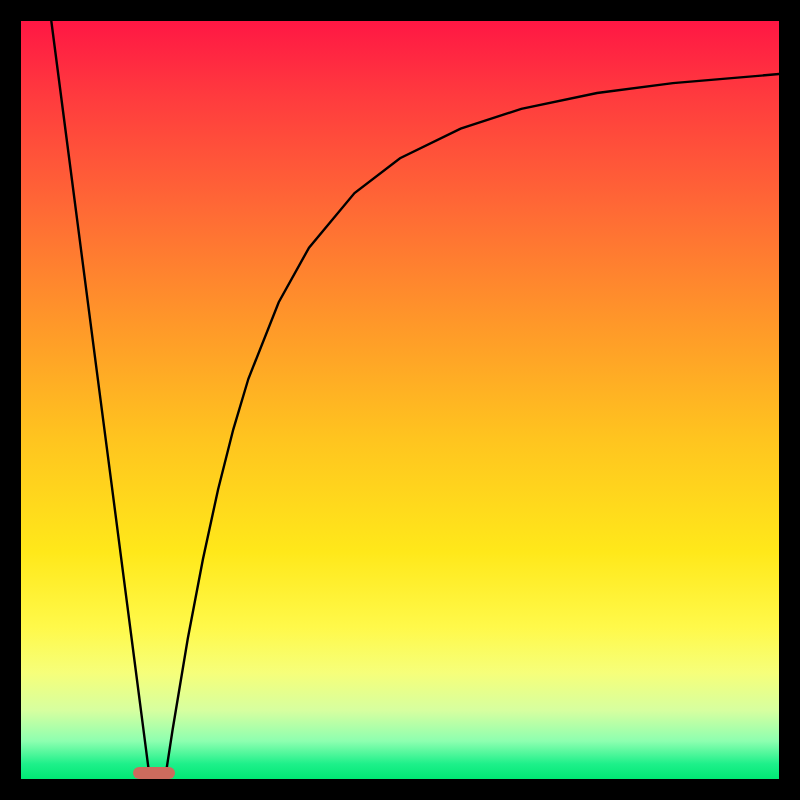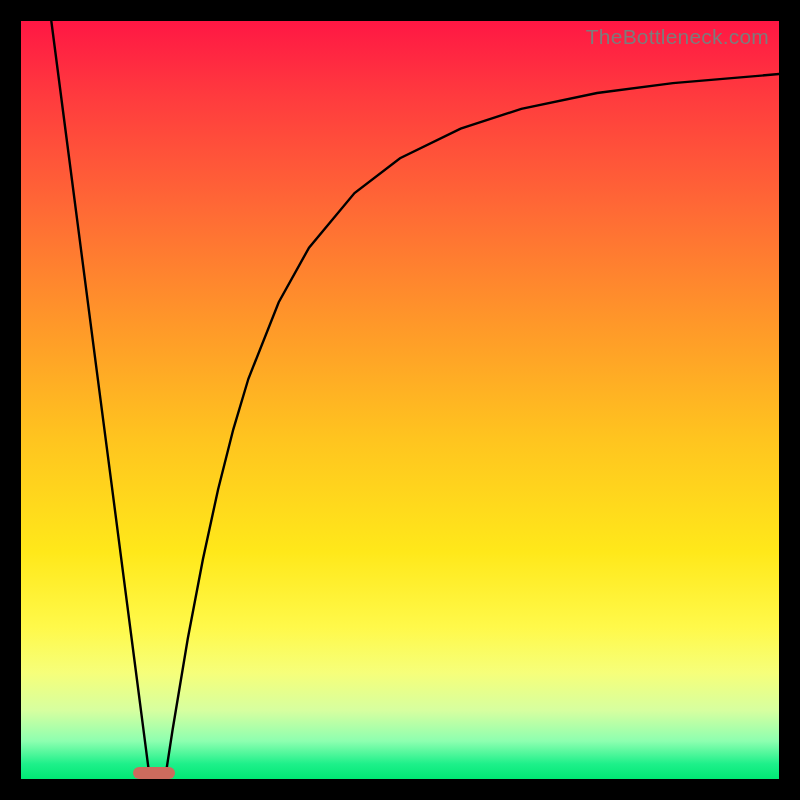--- a/index.html
+++ b/index.html
@@ -53,21 +53,20 @@
     width: 42px;
     height: 12px;
     background: #cc6b5d;
     border-radius: 6px;
   }
 </style>
 </head>
 <body>
 
 <div class="frame">
-  <span class="watermark">TheBottleneck.com</span>
 
   <svg class="curves" viewBox="0 0 758 758" preserveAspectRatio="none">
     <path fill="none" stroke="#000" stroke-width="2.4" stroke-linecap="round" d="M30.32 0.00 L45.48 116.73 L60.64 233.46 L75.80 350.20 L90.96 466.17 L106.12 582.90 L113.70 641.27 L121.28 699.63 L128.86 758.00"></path>
     <path fill="none" stroke="#000" stroke-width="2.4" stroke-linecap="round" d="M144.02 758.00 L151.60 708.73 L166.76 617.77 L181.92 538.18 L197.08 468.44 L212.24 408.56 L227.40 357.78 L257.72 281.22 L288.04 226.64 L333.52 172.07 L379.00 137.20 L439.64 107.64 L500.28 87.93 L576.08 72.01 L651.88 62.16 L758.00 53.06"></path>
   </svg>
 
   <div class="pill" style="left: 111.65px; top: 746px;"></div>
 </div>
 
 </body></html>

